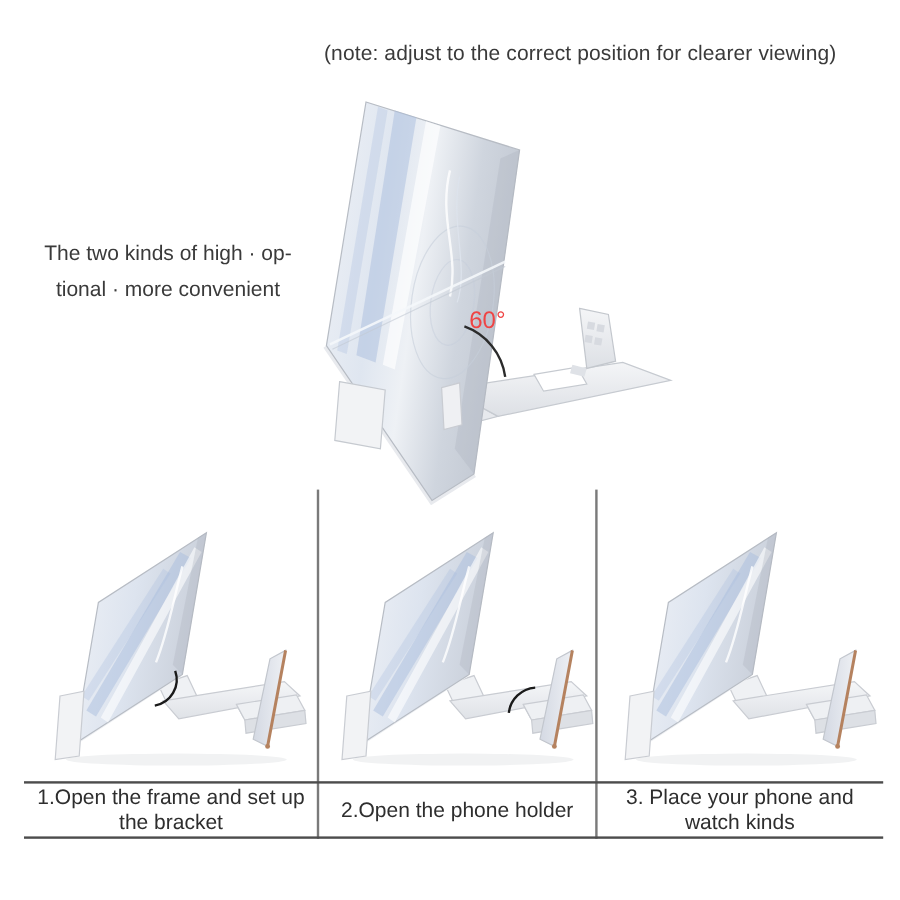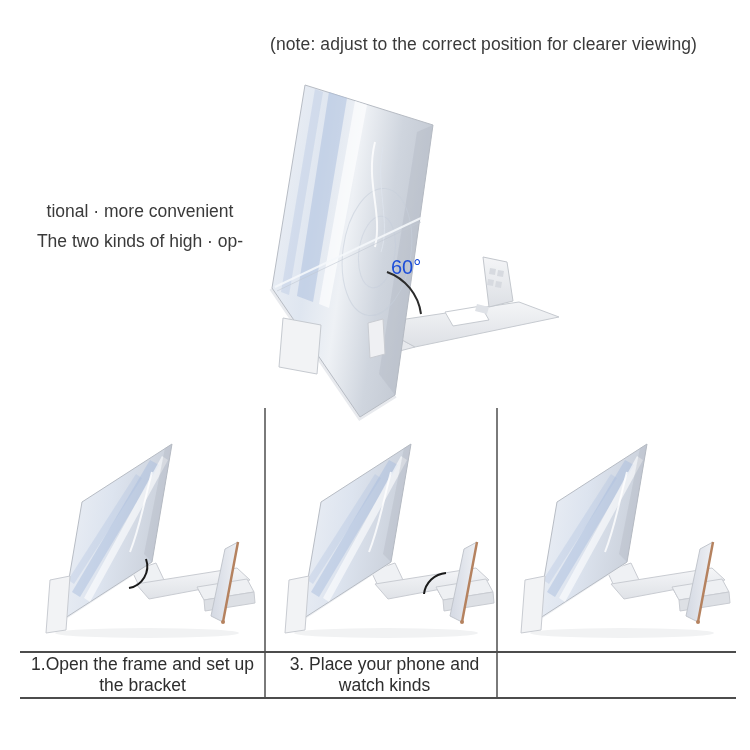--- a/index.html
+++ b/index.html
@@ -11,21 +11,21 @@
     position:absolute;left:270px;top:34px;width:480px;
     font-size:17.5px;color:#3a3a3a;text-align:left;letter-spacing:0.1px;
   }
   .tagline{
     position:absolute;left:22px;top:196px;width:236px;
     font-size:17.5px;color:#3a3a3a;text-align:center;line-height:30px;
   }
   .tagline span{display:block;}
   .main-figure{position:absolute;left:225px;top:72px;width:350px;height:360px;}
   .angle-label{
-    position:absolute;left:166px;top:184px;font-size:20px;color:#1d4ed8;
+    position:absolute;left:166px;top:184px;font-size:20px;color:#ef4444;
   }
   .divider{
     position:absolute;top:408px;height:291px;width:2px;background:#7a7a7a;
   }
   .divider.d1{left:264px;}
   .divider.d2{left:496px;}
   .caption-row{
     position:absolute;left:20px;top:651px;width:716px;height:44px;
     border-top:2px solid #4c4c4c;border-bottom:2px solid #4c4c4c;
     display:flex;
@@ -41,22 +41,22 @@
   .step-photo .arc-overlay{position:absolute;left:0;top:0;}
   .step-photo svg{position:absolute;left:0;top:0;}
   .sp1{left:32px;} .sp2{left:271px;} .sp3{left:507px;}
 </style>
 </head>
 <body>
 
 <div class="note">(note: adjust to the correct position for clearer viewing)</div>
 
 <div class="tagline">
+  <span>The two kinds of high · op-</span>
   <span>tional · more convenient</span>
-  <span>The two kinds of high · op-</span>
 </div>
 
 <div class="main-figure">
   <svg width="350" height="360" viewBox="0 0 350 360">
     <defs>
       <linearGradient id="lensGrad" x1="0" y1="0" x2="1" y2="0.3">
         <stop offset="0" stop-color="#eef1f6"></stop>
         <stop offset="0.35" stop-color="#dfe6f0"></stop>
         <stop offset="0.55" stop-color="#eef1f5"></stop>
         <stop offset="0.78" stop-color="#cfd5de"></stop>
@@ -248,17 +248,21 @@
 </div>
 
 <div class="divider d1"></div>
 <div class="divider d2"></div>
 
 <div class="caption-row">
   <div class="caption-cell c1">
     <span>1.Open the frame and set up</span>
     <span>the bracket</span>
   </div>
+  <div class="caption-cell c2">
+    <span>2.Open the phone holder</span>
+    <span></span>
+  </div>
   <div class="caption-cell c3">
     <span>3. Place your phone and</span>
     <span>watch kinds</span>
   </div>
 </div>
 
 </body></html>

